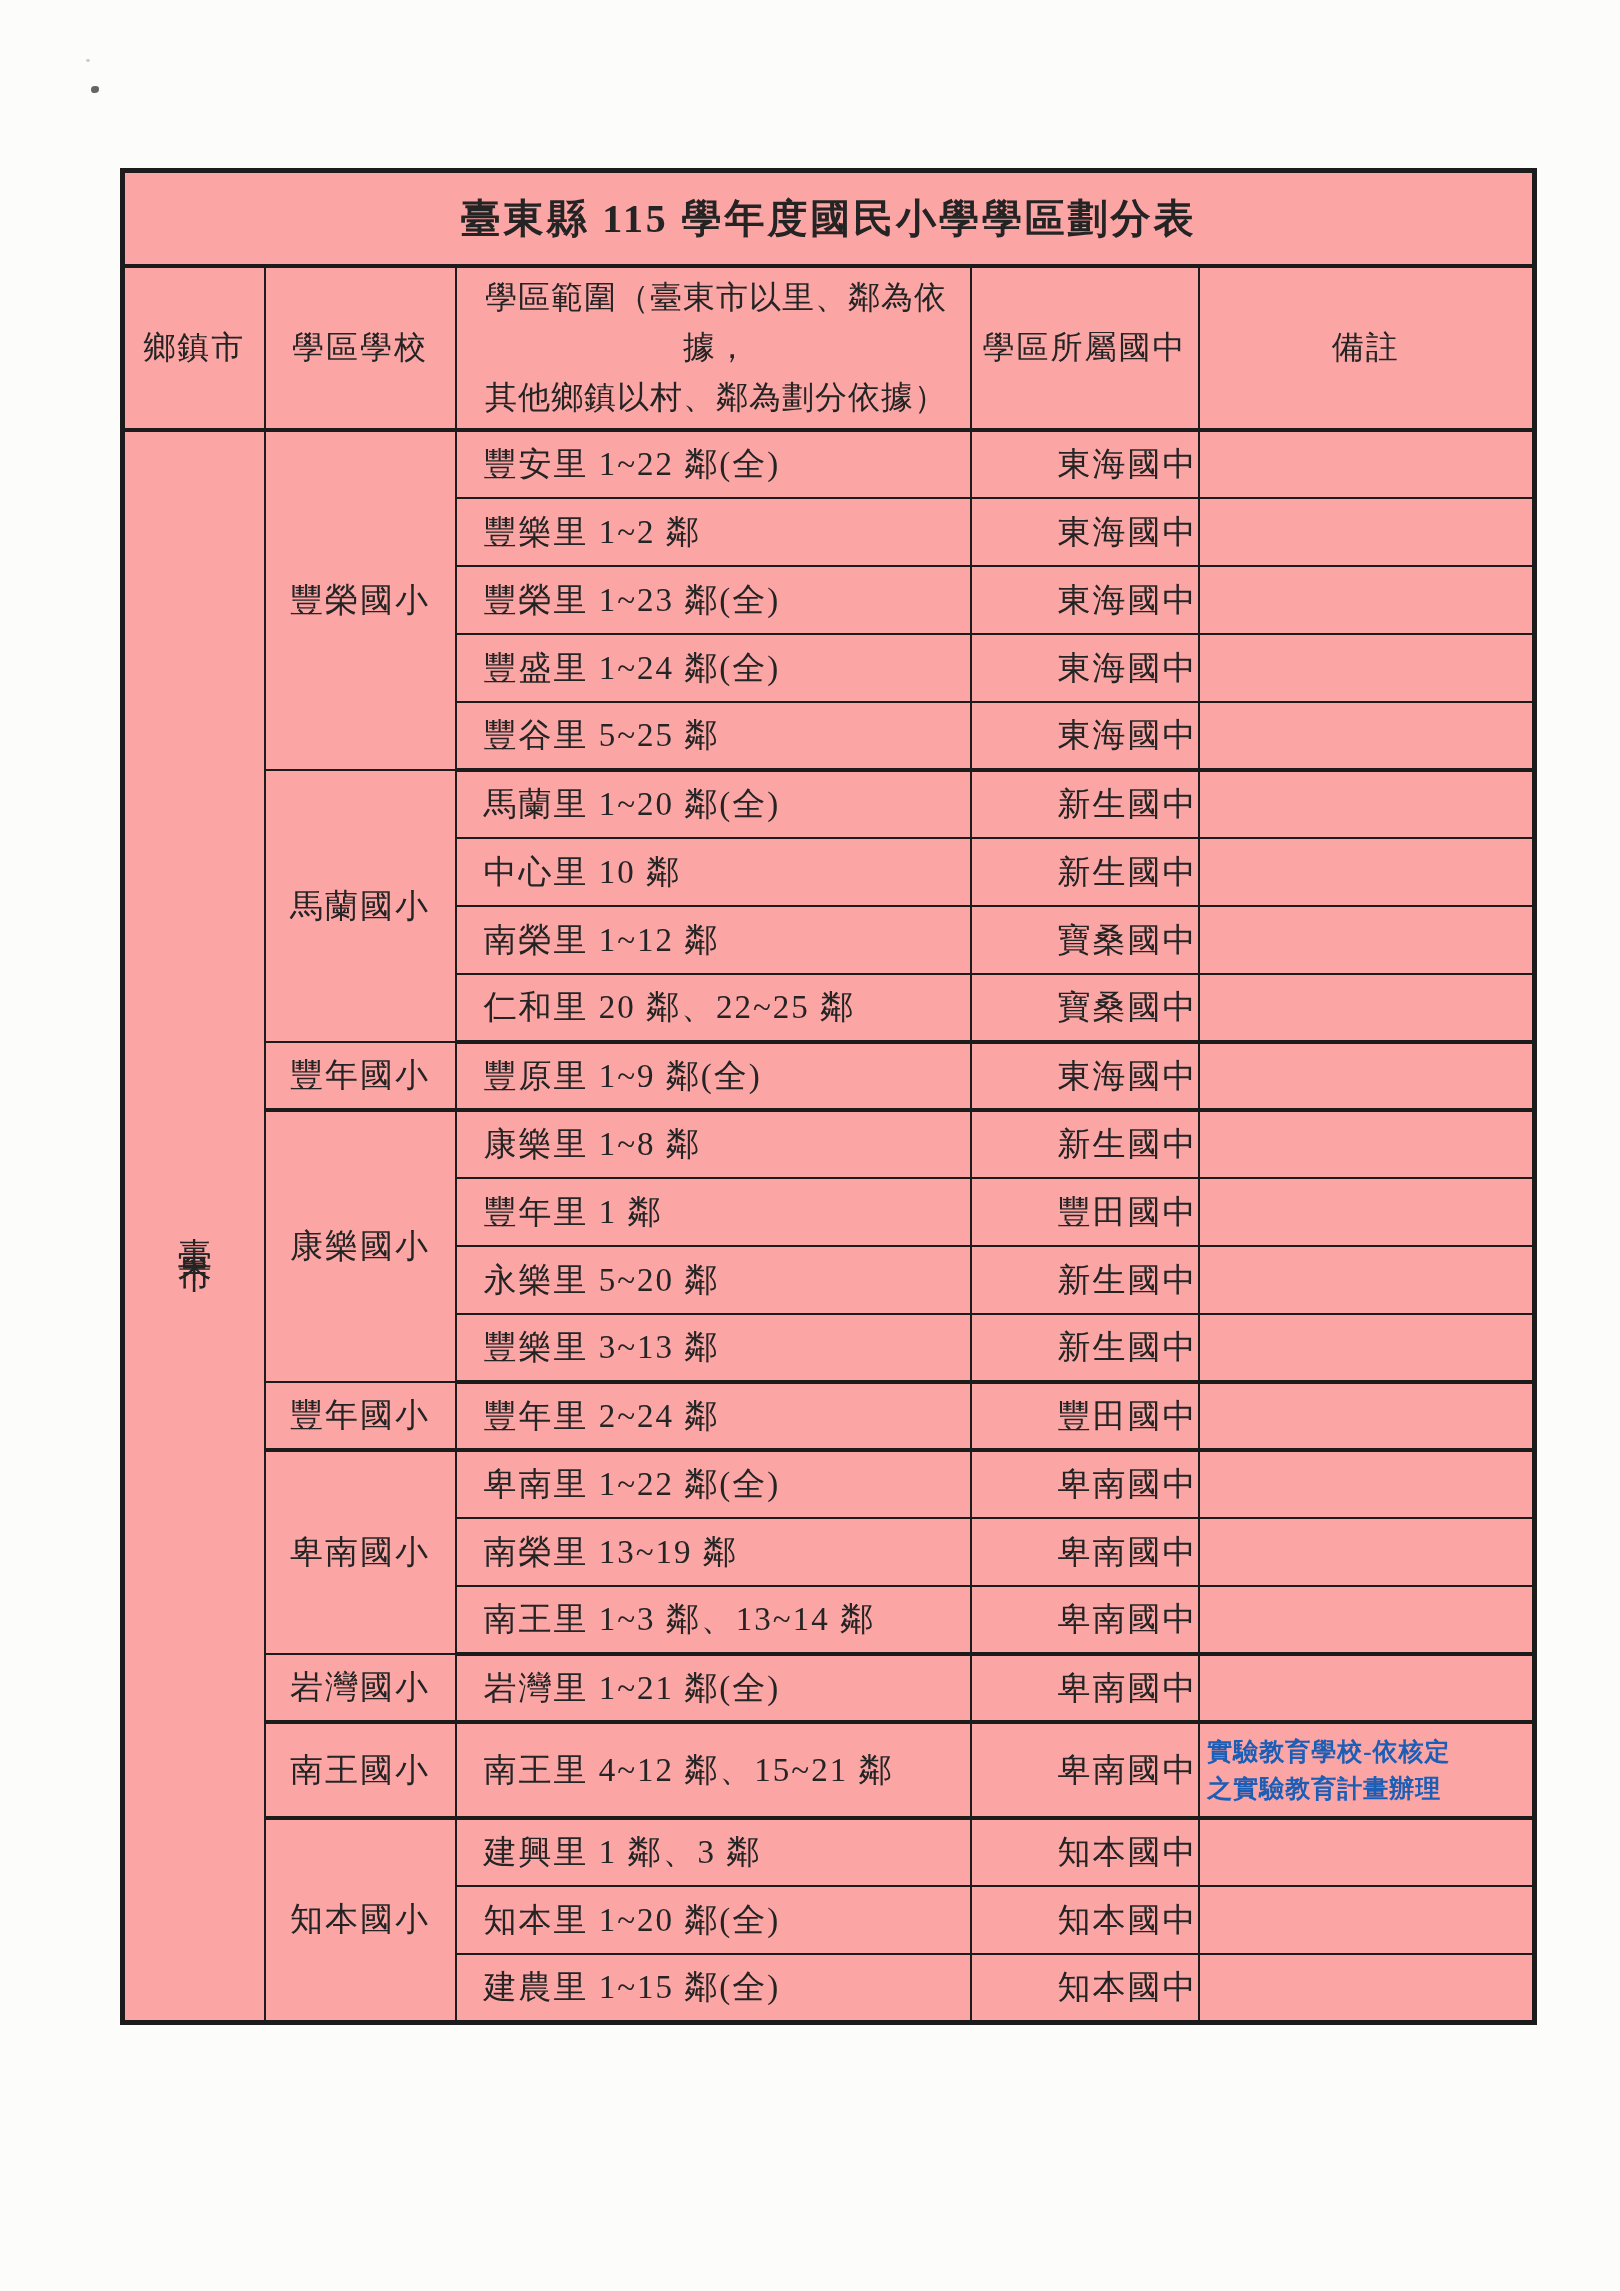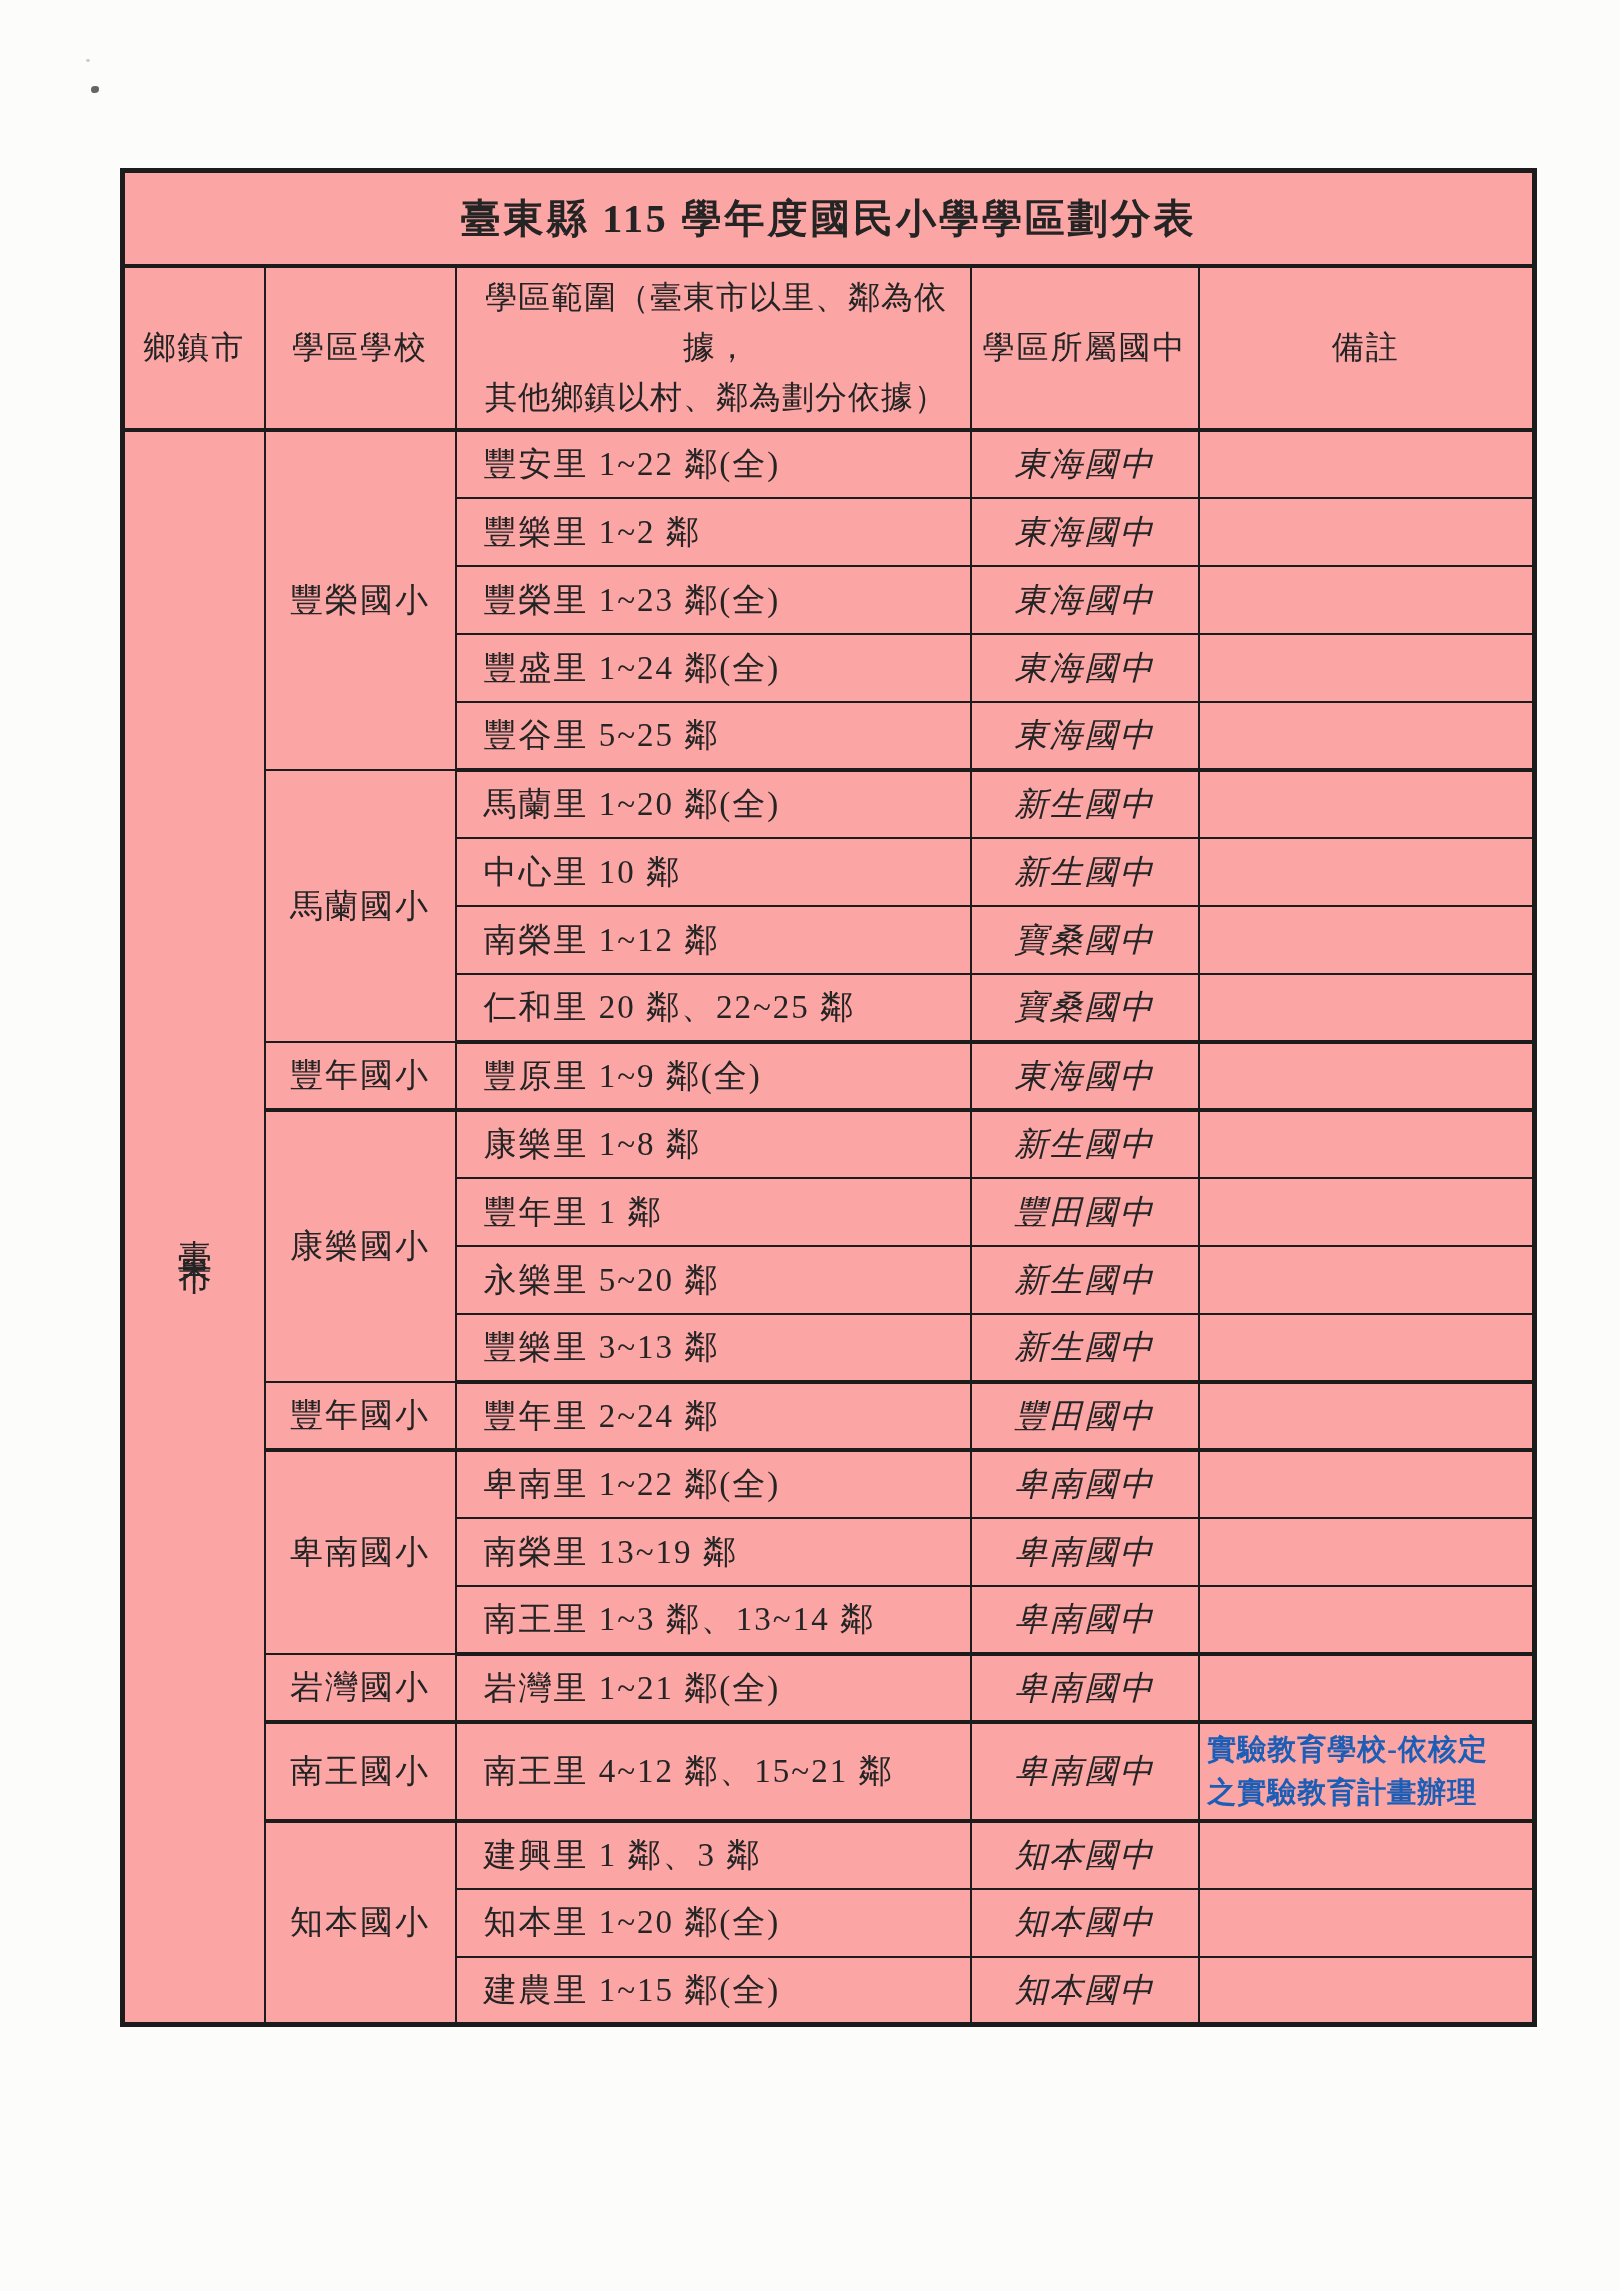--- a/index.html
+++ b/index.html
@@ -72,29 +72,29 @@
     writing-mode:vertical-rl;
     text-orientation:upright;
     letter-spacing:9.8px;
     font-size:34px;
   }
   td.school{text-align:center;}
   td.range{
     text-align:left;
     padding-left:27px;
   }
-  td.junior{text-align:center;font-style:italic;}
+  td.junior{text-align:right;}
   td.remark{
     text-align:left;
     padding:3.9px 5.9px 3.9px 7.8px;
   }
   td.remark .blue-line{
     color:var(--remark-blue);
     font-weight:700;
-    font-size:29px;
+    font-size:25px;
     letter-spacing:1px;
     line-height:1.5;
     white-space:nowrap;
   }
 </style>
 </head>
 <body>
 
 <div class="speck"></div>
 <div class="speck2"></div>

